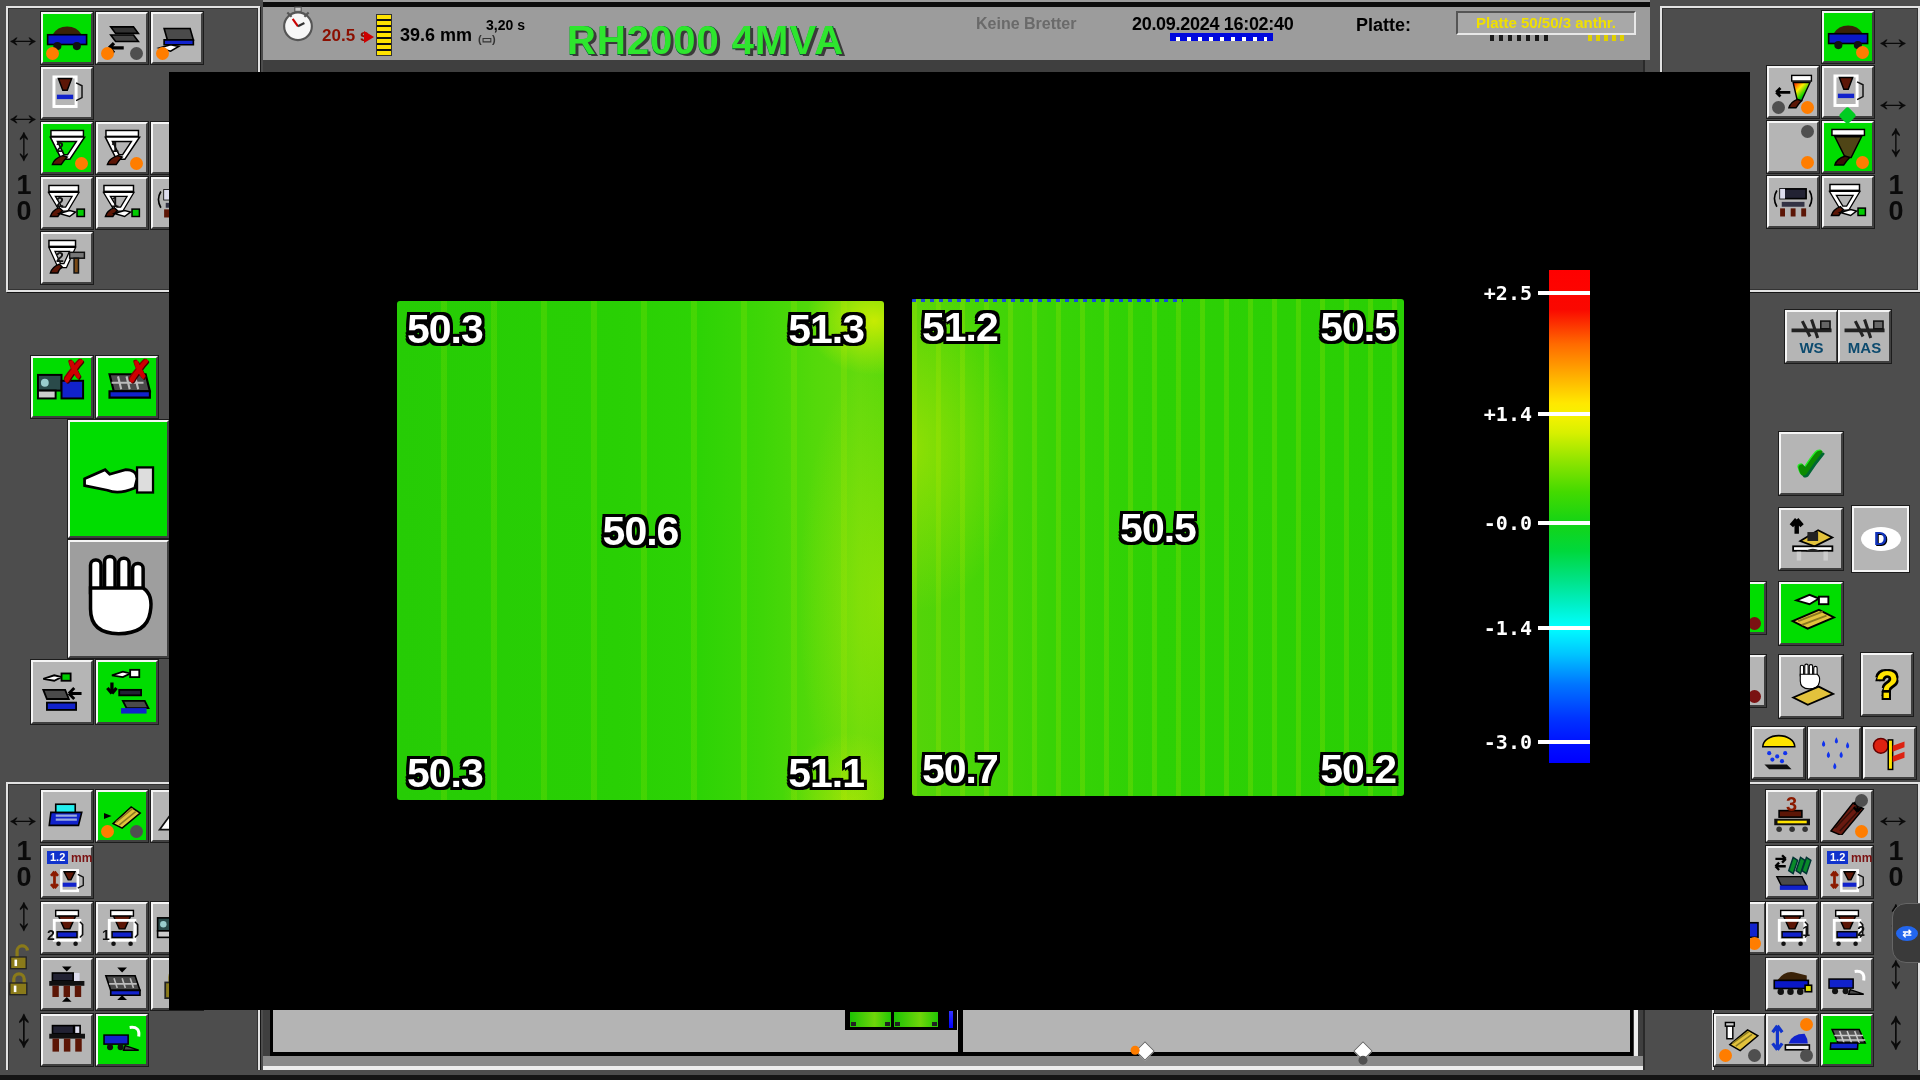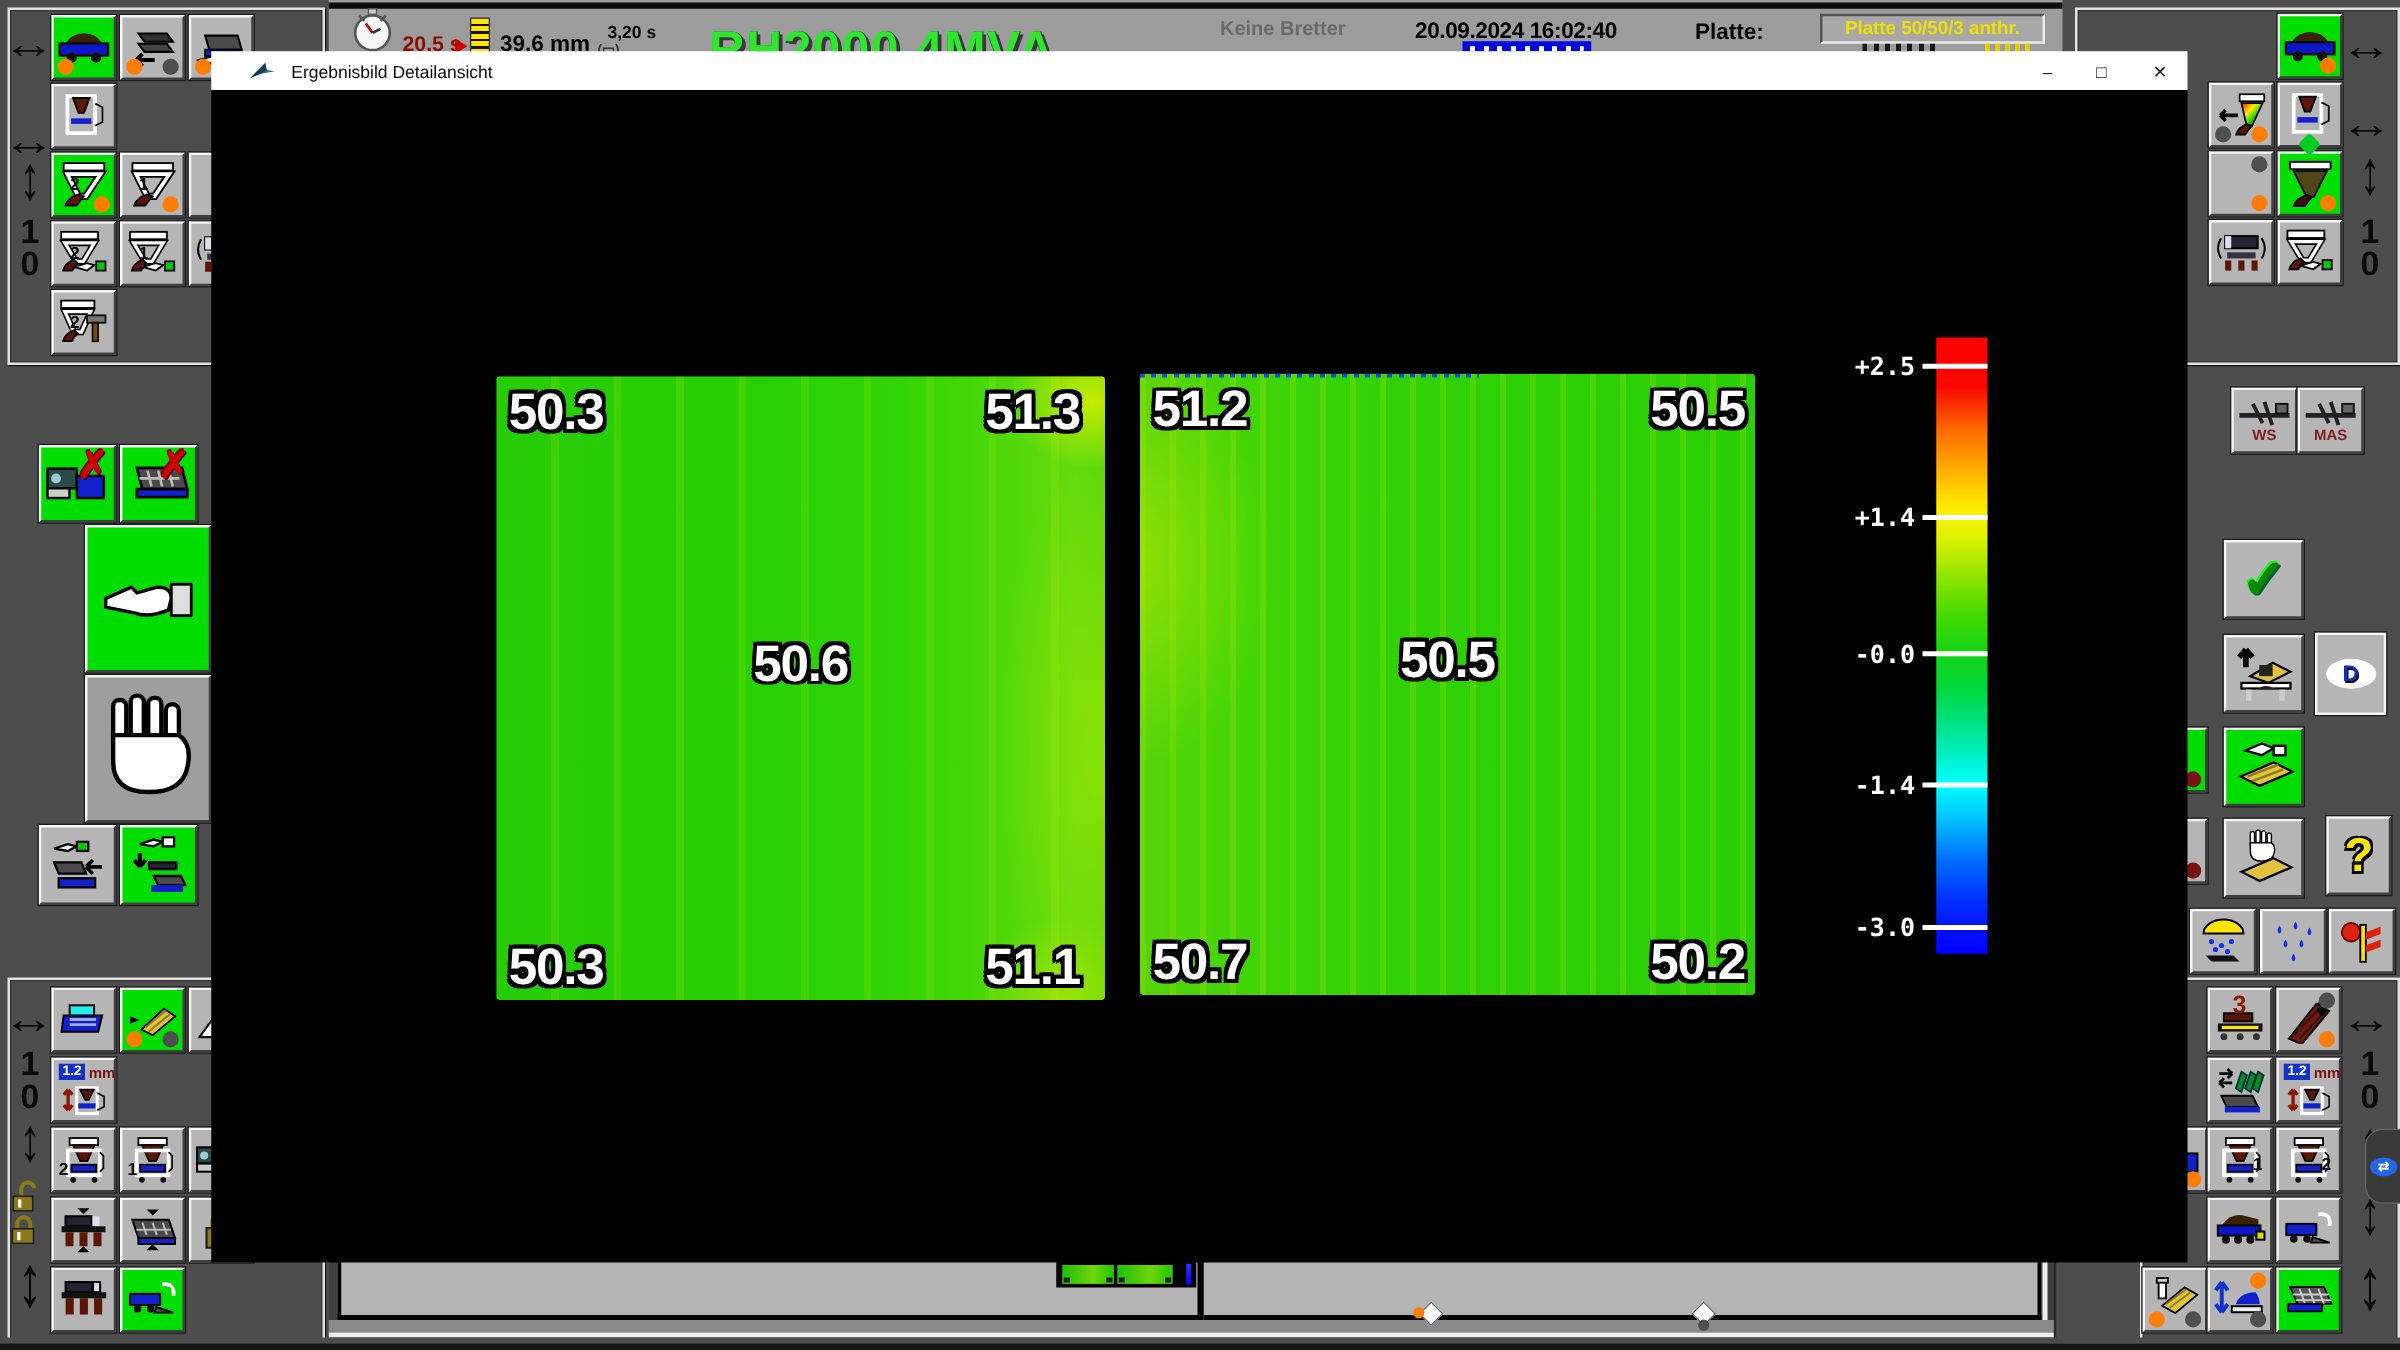--- a/index.html
+++ b/index.html
@@ -96,21 +96,21 @@
   .thumb-bar{position:absolute;top:8px;height:15px;
     background:linear-gradient(90deg,#1cc204,#6fd40a 60%,#22c804);
     background-color:#1cc204}
   .thumb-bar::after{content:"";position:absolute;left:1px;bottom:1px;width:5px;height:4px;background:#222}
   .thumb-bar::before{content:"";position:absolute;right:1px;bottom:1px;width:5px;height:4px;background:#222}
   #thumb-scale{position:absolute;left:104px;top:7px;width:4px;height:17px;
     background:linear-gradient(180deg,#33f,#00f)}
   .band{position:absolute;left:263px;width:1380px}
   
   .wsmas{flex-direction:column;padding-top:2px}
-  .wsmas .lbl{font-weight:bold;font-size:12px;color:#7f1d1d;line-height:1.1}
+  .wsmas .lbl{font-weight:bold;font-size:15px;color:#0c4a6e;line-height:1.1}
   #d-btn{border:2px solid #f5f5f5;background:#b5b5b5}
   #d-ellipse{width:40px;height:24px;background:#fff;border-radius:50%;display:flex;
     align-items:center;justify-content:center;font-weight:900;font-size:18px;color:#1133bb;
     text-shadow:1px 1px 0 #000}
   #q-btn .q{font-size:38px;font-weight:900;color:#ffe400;line-height:1;
     text-shadow:-2px -2px 0 #000,2px -2px 0 #000,-2px 2px 0 #000,2px 2px 0 #000}
   .checkmark{font-size:44px;font-weight:900;color:#0b8a00;text-shadow:2px 2px 0 #063,-1px -1px 0 #2e2;line-height:1}
   #tv-flap{left:1892px;top:903px;width:28px;height:58px;background:#3a3a3a;
     border-radius:14px 0 0 14px;border:1px solid #666;display:flex;align-items:center;justify-content:center;z-index:5}
   #tv-flap b{width:22px;height:15px;background:#2266ee;border-radius:50%;color:#fff;font-size:11px;
@@ -759,30 +759,20 @@
   <div class="thumb-bar" style="left:49px;width:44px"></div>
   <div id="thumb-scale"></div>
 </div>
 <div class="abs" style="left:1634px;top:1008px;width:4px;height:48px;background:#ededed"></div>
 <div class="band" style="top:1056px;height:10px;background:#8a8a8a"></div>
 <div class="band" style="top:1066px;height:4px;background:#ededed"></div>
 <div class="abs" style="left:0;top:1070px;width:1920px;height:5px;background:#4d4d4d"></div>
 <div class="abs" style="left:0;top:1075px;width:1920px;height:5px;background:#151515"></div>
 
 <div class="abs" id="dialog">
-  <div id="dlg-titlebar">
-    <svg id="dlg-icon" viewBox="0 0 20 14">
-      <path d="M1 12 L12 1 L13 6 L19 7 L8 9 z" fill="#2a6a8a"></path>
-      <path d="M1 12 L8 9 L13 6 L12 1 z" fill="#123a52"></path>
-    </svg>
-    <span id="dlg-title">Ergebnisbild Detailansicht</span>
-    <span class="wbtn" style="left:1453px">–</span>
-    <span class="wbtn" style="left:1496px">□</span>
-    <span class="wbtn" style="left:1543px">✕</span>
-  </div>
   <div id="dlg-content">
     <div class="hm-panel" id="hm-left">
       <span class="hm-label pos-tl">50.3</span>
       <span class="hm-label pos-tr">51.3</span>
       <span class="hm-label pos-c">50.6</span>
       <span class="hm-label pos-bl">50.3</span>
       <span class="hm-label pos-br">51.1</span>
     </div>
     <div class="hm-panel" id="hm-right">
       <span class="hm-label pos-tl">51.2</span>

